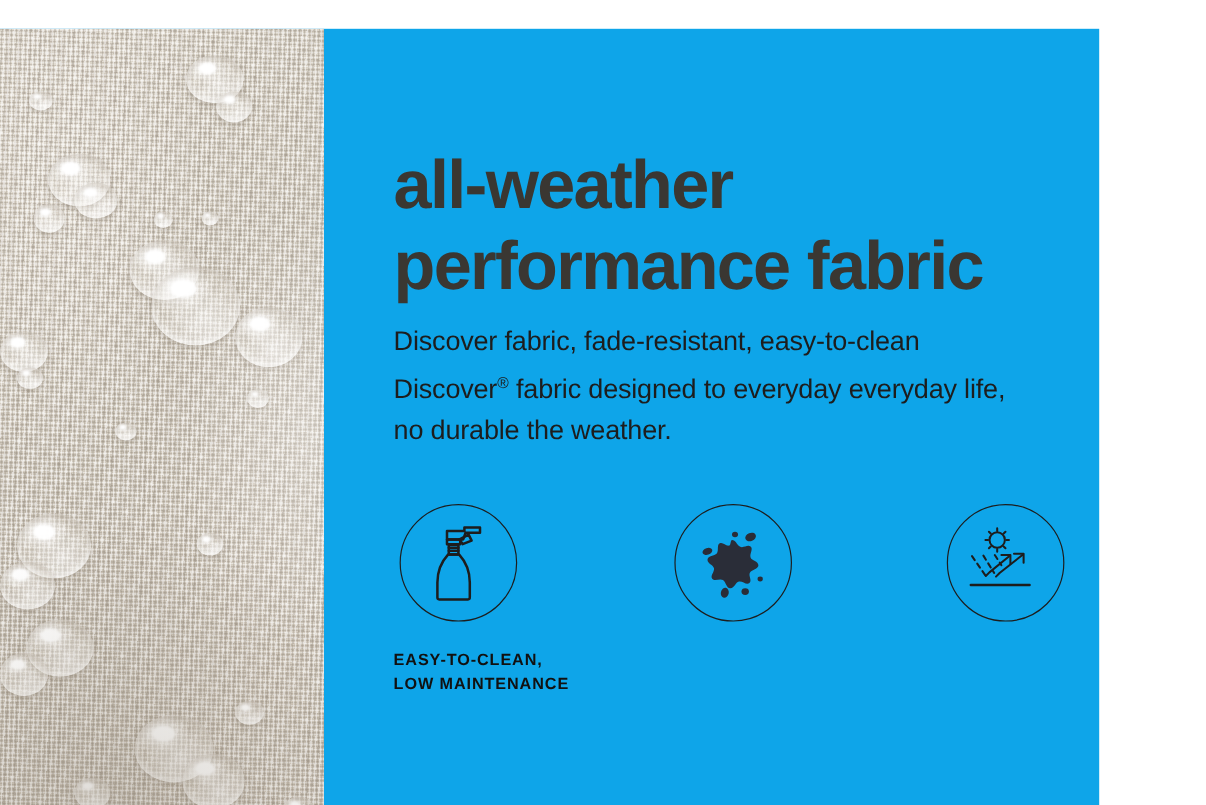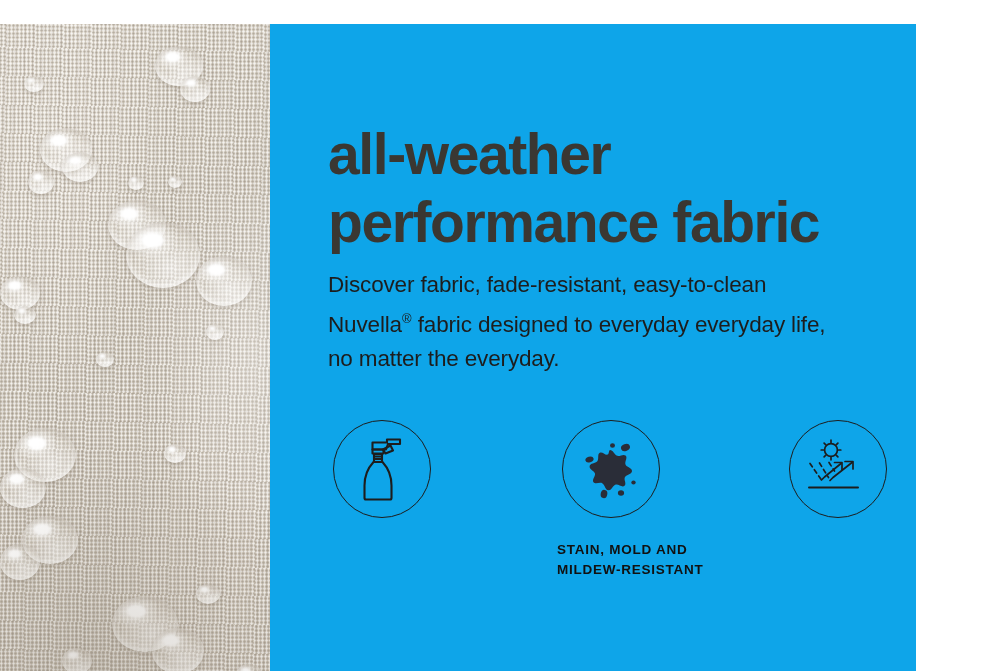--- a/index.html
+++ b/index.html
@@ -223,42 +223,44 @@
     <div class="photo-shade"></div>
   </div>
 
   <div class="content">
 
     <h1 class="headline">all-weather
 performance fabric</h1>
 
     <p class="subcopy">
       <span>Discover fabric, fade-resistant, easy-to-clean</span><br>
-      <span>Nuvella</span><span class="reg">®</span><span> fabric designed to everyday everyday life,</span><br>
-      <span>no matter the everyday.</span>
+      <span>Discover</span><span class="reg">®</span><span> fabric designed to everyday everyday life,</span><br>
+      <span>no durable the weather.</span>
     </p>
 
     <div class="features">
 
       <div class="feature feature-1">
         <div class="icon-circle">
           <svg width="52" height="66" viewBox="0 0 52 66" fill="none" stroke="#1d1d1d" stroke-width="2.1" stroke-linejoin="round" stroke-linecap="round">
 
             <path d="M17.5 26 C11.5 32.5 8.5 41 8.5 49.5 L8.5 62 Q8.5 63.5 10 63.5 L34 63.5 Q35.5 63.5 35.5 62 L35.5 49.5 C35.5 41 32.5 32.5 26.5 26 Z"></path>
 
             <path d="M18 26 L26 26 L26 18 L18 18 Z"></path>
             <path d="M18 20.5 L26 20.5 M18 23 L26 23"></path>
 
             <path d="M16.5 17.5 L27.5 17.5 L27.5 13.5 L16.5 13.5 Z"></path>
 
             <path d="M16.5 13.5 L16.5 6.5 L31 6.5 L31 3.5 L44 3.5 L44 8 L32 8 L30 13.5 Z"></path>
 
             <path d="M27 13.5 L34.5 9.5 L37 14.5 L29.5 17.5 Z"></path>
           </svg>
         </div>
+        <div class="feature-caption">EASY-TO-CLEAN,
+LOW MAINTENANCE</div>
       </div>
 
       <div class="feature feature-2">
         <div class="icon-circle">
           <svg width="62" height="62" viewBox="0 0 62 62" fill="#2a2d38">
             <path d="M30 12
                      C33 12 34 16 36.5 17.5
                      C39.5 19.2 43 15.5 45.5 17.5
                      C48 19.5 44.5 23.5 45.5 26.5
                      C46.4 29.3 52 29.5 52 33
@@ -275,22 +277,20 @@
                      C22.5 13.4 24.8 17.5 27.8 16.6
                      C29 16.2 28.8 12 30 12 Z"></path>
             <ellipse cx="45.5" cy="9.5" rx="4.6" ry="3.4" transform="rotate(-22 45.5 9.5)"></ellipse>
             <ellipse cx="32.5" cy="7.5" rx="2.5" ry="2.3"></ellipse>
             <ellipse cx="9.5" cy="21.5" rx="4.2" ry="2.8" transform="rotate(-18 9.5 21.5)"></ellipse>
             <ellipse cx="24" cy="56" rx="3.3" ry="4.2" transform="rotate(12 24 56)"></ellipse>
             <ellipse cx="41" cy="55" rx="3.1" ry="2.8"></ellipse>
             <ellipse cx="53.5" cy="44.5" rx="2.2" ry="2.0"></ellipse>
           </svg>
         </div>
-        <div class="feature-caption">STAIN, MOLD AND
-MILDEW-RESISTANT</div>
       </div>
 
       <div class="feature feature-3">
         <div class="icon-circle">
           <svg width="64" height="60" viewBox="0 0 64 60" fill="none" stroke="#1d1d1d" stroke-width="1.7" stroke-linecap="round" stroke-linejoin="round">
 
             <circle cx="25" cy="11" r="6.4"></circle>
             <path d="M25 1.2 L25 3.4 M25 18.6 L25 20.8
                      M15.2 11 L17.4 11 M32.6 11 L34.8 11
                      M18.1 4.1 L19.6 5.6 M30.4 16.4 L31.9 17.9

